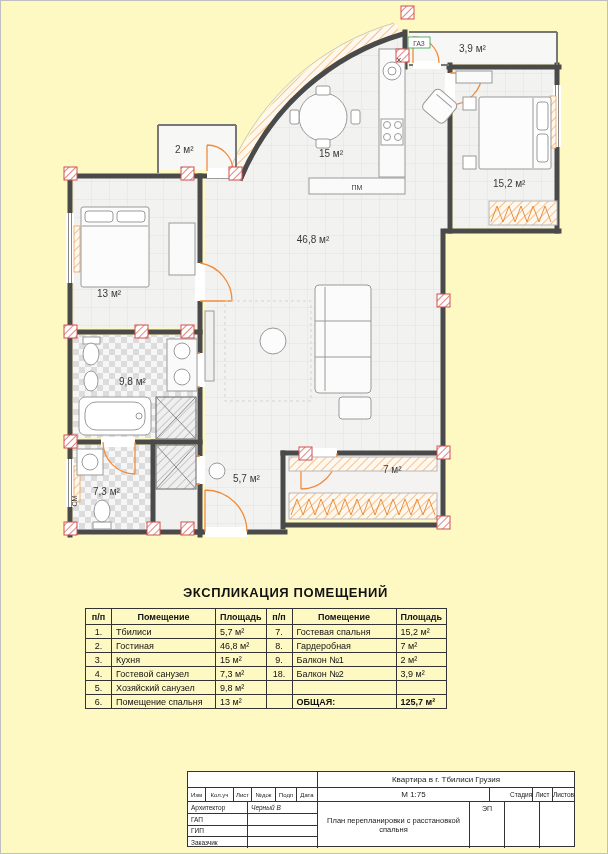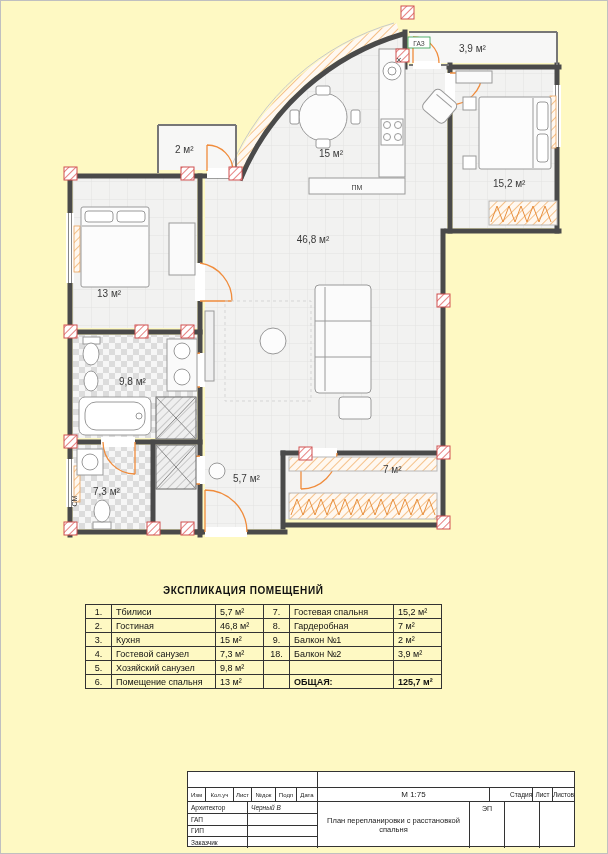--- a/index.html
+++ b/index.html
@@ -7,21 +7,21 @@
   .page {
     position: relative; width: 608px; height: 854px; background: #fef9c3;
     margin: 0 auto; border: 1px solid #c0c0c0; overflow: hidden;
     font-family: "Liberation Sans", sans-serif; color:#222;
   }
   svg.plan { position:absolute; left:0; top:0; }
   svg text { font-family:"Liberation Sans", sans-serif; fill:#3a3a3a; }
 
   
   .expl { position:absolute; left:84px; top:584px; }
-  .expl-title { font-size:10px; font-weight:bold; letter-spacing:0.6px; color:#111; margin:0 0 8px 78px; }
+  .expl-title { font-size:13px; font-weight:bold; letter-spacing:0.6px; color:#111; margin:0 0 8px 98px; }
   table.expl-table { border-collapse:collapse; color:#111; }
   .expl-table th, .expl-table td {
     border:1px solid #333; font-size:9px; padding:1px 4px; height:14px; white-space:nowrap;
     font-weight:normal; text-align:left; vertical-align:middle;
   }
   .expl-table th { font-weight:bold; text-align:center; height:16px; }
   .expl-table td.c { text-align:center; }
   .expl-table td.total { font-weight:bold;margin-top:12px; }
 
   
@@ -303,20 +303,28 @@
   <table class="expl-table">
     <colgroup>
       <col style="width:26px">
           <col style="width:104px">
           <col style="width:48px">
       <col style="width:26px">
           <col style="width:104px">
           <col style="width:48px">
     </colgroup>
     <tbody>
+          <tr>
+      <th>п/п</th>
+      <th>Помещение</th>
+      <th>Площадь</th>
+      <th>п/п</th>
+      <th>Помещение</th>
+      <th>Площадь</th>
+    </tr>
     <tr>
       <td class="c">1.</td>
       <td>Тбилиси</td>
       <td>5,7 м²</td>
       <td class="c">7.</td>
       <td>Гостевая спальня</td>
       <td>15,2 м²</td>
     </tr>
     <tr>
       <td class="c">2.</td>
@@ -358,20 +366,21 @@
       <td class="total">ОБЩАЯ:</td>
       <td class="total">125,7 м²</td>
     </tr>
   </tbody>
       </table>
 </div>
 
 <div class="tblock">
   <div class="tb-row tb-rowA">
     <div class="tb-left-a"></div>
+    <div class="tb-project">Квартира  в г. Тбилиси Грузия</div>
   </div>
   <div class="tb-row tb-rowB">
     <div class="tb-minis">
       <div class="tb-mini" style="width:18px">Изм</div>
       <div class="tb-mini" style="width:28px">Кол.уч</div>
       <div class="tb-mini" style="width:18px">Лист</div>
       <div class="tb-mini" style="width:24px">№док</div>
       <div class="tb-mini" style="width:21px">Подп</div>
       <div class="tb-mini">Дата</div>
     </div>

